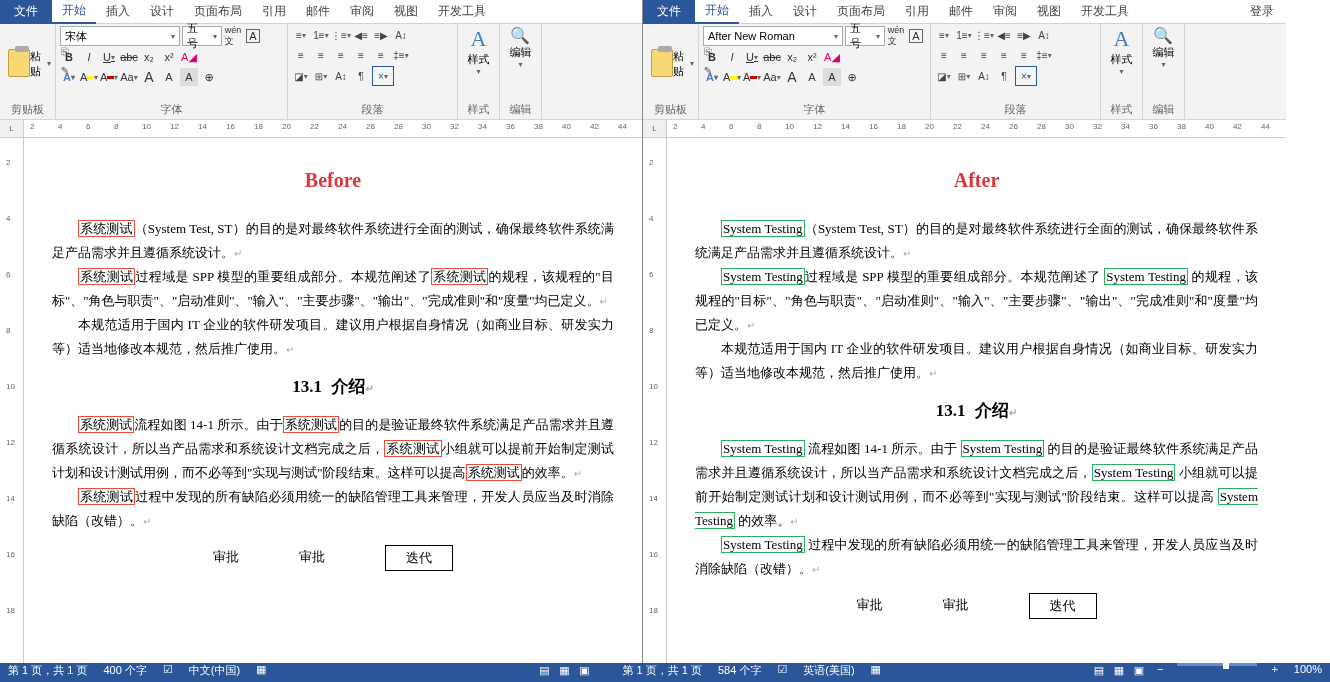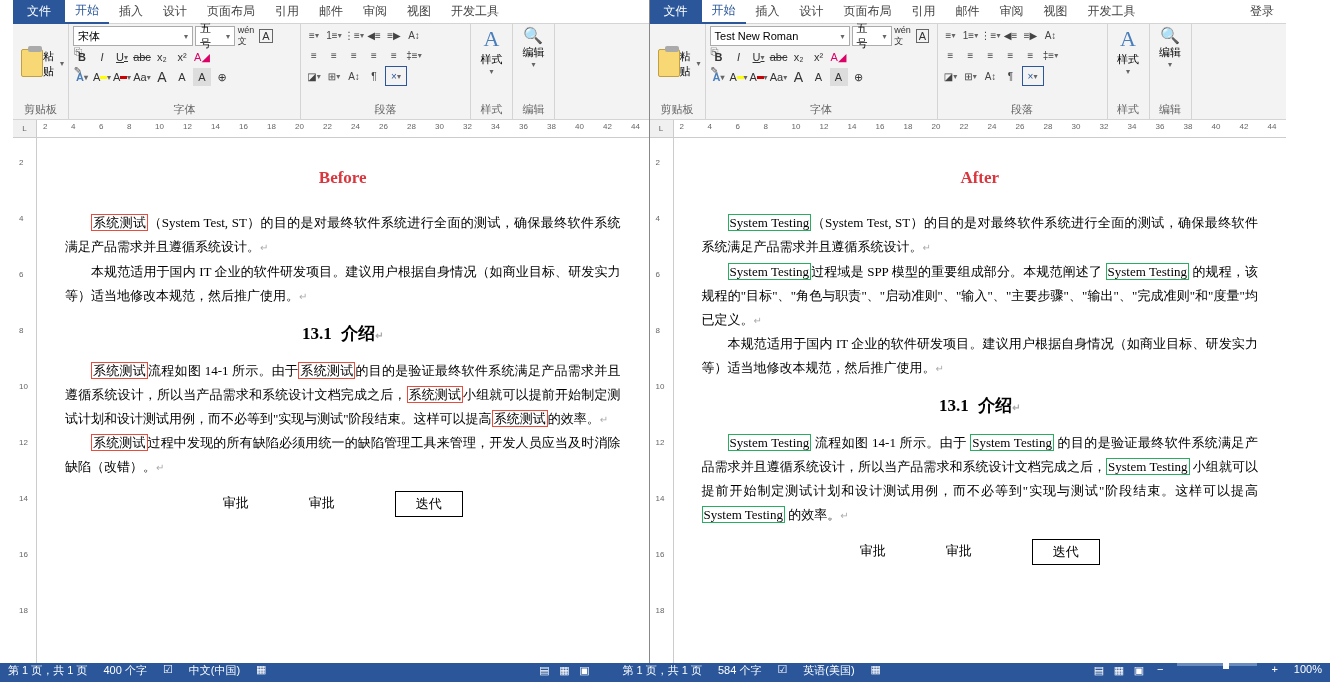--- a/index.html
+++ b/index.html
@@ -1,17 +1,17 @@
 <!DOCTYPE html>
 <html><head>
 <meta charset="utf-8">
 <style>
 * { box-sizing: border-box; margin: 0; padding: 0; }
 body { font-family: "Microsoft YaHei", SimSun, sans-serif; font-size: 12px; background: #fff; overflow: hidden; width: 1330px; height: 682px; }
-.split { display: flex; width: 1286px; height: 663px; padding-left: 13px; }
+.split { display: flex; width: 1286px; height: 663px; }
 .pane { width: 665px; height: 663px; display: flex; flex-direction: column; border-right: 1px solid #888; }
 .pane:last-child { border-right: none; }
 
 
 .menubar { height: 24px; background: #fff; display: flex; align-items: center; border-bottom: 1px solid #d4d4d4; }
 .file-btn { background: #2b579a; color: #fff; height: 24px; padding: 0 14px; display: flex; align-items: center; font-size: 12px; }
 .menu-item { padding: 0 10px; height: 24px; display: flex; align-items: center; color: #444; font-size: 12px; cursor: pointer; }
 .menu-item.active { color: #2b579a; border-bottom: 2px solid #2b579a; }
 .login { margin-left: auto; padding: 0 12px; color: #444; }
 
@@ -66,21 +66,21 @@
 .ruler-corner { width: 24px; background: #f0f0f0; border-right: 1px solid #ccc; display: flex; align-items: center; justify-content: center; font-size: 8px; color: #666; }
 .ruler { flex: 1; position: relative; background: #fff; font-size: 8px; color: #666; overflow: hidden; }
 .ruler-tick { position: absolute; top: 2px; }
 
 
 .doc-area { flex: 1; display: flex; overflow: hidden; background: #808080; }
 .vruler { width: 24px; background: #fff; border-right: 1px solid #ccc; position: relative; font-size: 8px; color: #666; }
 .vtick { position: absolute; left: 6px; }
 .page-wrap { flex: 1; overflow: hidden; position: relative; background: #fff; }
 .page { background: #fff; padding: 24px 28px 0 28px; font-family: SimSun, serif; font-size: 13px; line-height: 1.85; color: #000; }
-.title-label { text-align: center; font-weight: bold; font-size: 17px; margin-bottom: 18px; font-family: "Microsoft YaHei"; }
+.title-label { text-align: center; font-weight: bold; font-size: 20px; margin-bottom: 18px; font-family: "Microsoft YaHei"; }
 .title-label.before { color: #d9363e; }
 .title-label.after { color: #d9363e; }
 .para { text-indent: 2em; text-align: justify; }
 .hl-red { border: 1px solid #e74c3c; padding: 0 1px; }
 .hl-green { border: 1px solid #27ae60; padding: 0 1px; font-family: "Times New Roman", serif; }
 .heading { text-align: center; font-weight: bold; font-size: 17px; margin: 10px 0; font-family: SimHei, sans-serif; }
 .heading .num { font-family: "Times New Roman"; }
 .ret { color: #aaa; font-size: 10px; }
 .footer-row { display: flex; justify-content: center; gap: 60px; margin-top: 12px; font-size: 13px; }
 .footer-box { border: 1px solid #000; padding: 0 20px; }
@@ -254,20 +254,21 @@
           <span class="vtick" style="top: 244px;">10</span>
           <span class="vtick" style="top: 300px;">12</span>
           <span class="vtick" style="top: 356px;">14</span>
           <span class="vtick" style="top: 412px;">16</span>
           <span class="vtick" style="top: 468px;">18</span>
         </div>
       <div class="page-wrap">
         <div class="page">
           <div class="title-label before">Before</div>
           <p class="para"><span class="hl-red">系统测试</span><span>（System Test, ST）的目的是对最终软件系统进行全面的测试，确保最终软件系统满足产品需求并且遵循系统设计。</span><span class="ret">↵</span></p>
+          <p class="para"><span class="hl-red">系统测试</span><span>过程域是 SPP 模型的重要组成部分。本规范阐述了</span><span class="hl-red">系统测试</span><span>的规程，该规程的"目标"、"角色与职责"、"启动准则"、"输入"、"主要步骤"、"输出"、"完成准则"和"度量"均已定义。</span><span class="ret">↵</span></p>
           <p class="para"><span>本规范适用于国内 IT 企业的软件研发项目。建议用户根据自身情况（如商业目标、研发实力等）适当地修改本规范，然后推广使用。</span><span class="ret">↵</span></p>
           <div class="heading"><span class="num">13.1</span>&nbsp;&nbsp;<span>介绍</span><span class="ret">↵</span></div>
           <p class="para"><span class="hl-red">系统测试</span><span>流程如图 14-1 所示。由于</span><span class="hl-red">系统测试</span><span>的目的是验证最终软件系统满足产品需求并且遵循系统设计，所以当产品需求和系统设计文档完成之后，</span><span class="hl-red">系统测试</span><span>小组就可以提前开始制定测试计划和设计测试用例，而不必等到"实现与测试"阶段结束。这样可以提高</span><span class="hl-red">系统测试</span><span>的效率。</span><span class="ret">↵</span></p>
           <p class="para"><span class="hl-red">系统测试</span><span>过程中发现的所有缺陷必须用统一的缺陷管理工具来管理，开发人员应当及时消除缺陷（改错）。</span><span class="ret">↵</span></p>
           <div class="footer-row">
             <span>审批</span>
             <span>审批</span>
             <span class="footer-box">迭代</span>
           </div>
         </div>
@@ -304,21 +305,21 @@
             <div class="sicon">✎</div>
           </div>
         </div>
         <div class="group-label">剪贴板</div>
       </div>
 
       <div class="ribbon-group font-group">
         <div class="group-content" style="flex-direction:column">
           <div class="font-row">
             <div class="font-select" style="width:140px">
-                <span>Test New Roman</span>
+                <span>After New Roman</span>
                 <span class="dd">▾</span>
               </div>
             <div class="font-select font-size">
                 <span>五号</span>
                 <span class="dd">▾</span>
               </div>
             <div class="fbtn ruby">wén<br>文</div>
             <div class="fbtn">
                 <span class="boxed-a">A</span>
               </div>
@@ -435,20 +436,21 @@
           <span class="vtick" style="top: 468px;">18</span>
         </div>
       <div class="page-wrap">
         <div class="page">
           <div class="title-label after">After</div>
           <p class="para"><span class="hl-green">System Testing</span><span>（System Test, ST）的目的是对最终软件系统进行全面的测试，确保最终软件系统满足产品需求并且遵循系统设计。</span><span class="ret">↵</span></p>
           <p class="para"><span class="hl-green">System Testing</span><span>过程域是 SPP 模型的重要组成部分。本规范阐述了</span> <span class="hl-green">System Testing</span> <span>的规程，该规程的"目标"、"角色与职责"、"启动准则"、"输入"、"主要步骤"、"输出"、"完成准则"和"度量"均已定义。</span><span class="ret">↵</span></p>
           <p class="para"><span>本规范适用于国内 IT 企业的软件研发项目。建议用户根据自身情况（如商业目标、研发实力等）适当地修改本规范，然后推广使用。</span><span class="ret">↵</span></p>
           <div class="heading"><span class="num">13.1</span>&nbsp;&nbsp;<span>介绍</span><span class="ret">↵</span></div>
           <p class="para"><span class="hl-green">System Testing</span> <span>流程如图 14-1 所示。由于</span> <span class="hl-green">System Testing</span> <span>的目的是验证最终软件系统满足产品需求并且遵循系统设计，所以当产品需求和系统设计文档完成之后，</span><span class="hl-green">System Testing</span> <span>小组就可以提前开始制定测试计划和设计测试用例，而不必等到"实现与测试"阶段结束。这样可以提高</span> <span class="hl-green">System Testing</span> <span>的效率。</span><span class="ret">↵</span></p>
+          <p class="para"><span class="hl-green">System Testing</span> <span>过程中发现的所有缺陷必须用统一的缺陷管理工具来管理，开发人员应当及时消除缺陷（改错）。</span><span class="ret">↵</span></p>
           <div class="footer-row">
             <span>审批</span>
             <span>审批</span>
             <span class="footer-box">迭代</span>
           </div>
         </div>
       </div>
     </div>
   </div>
 </div>

